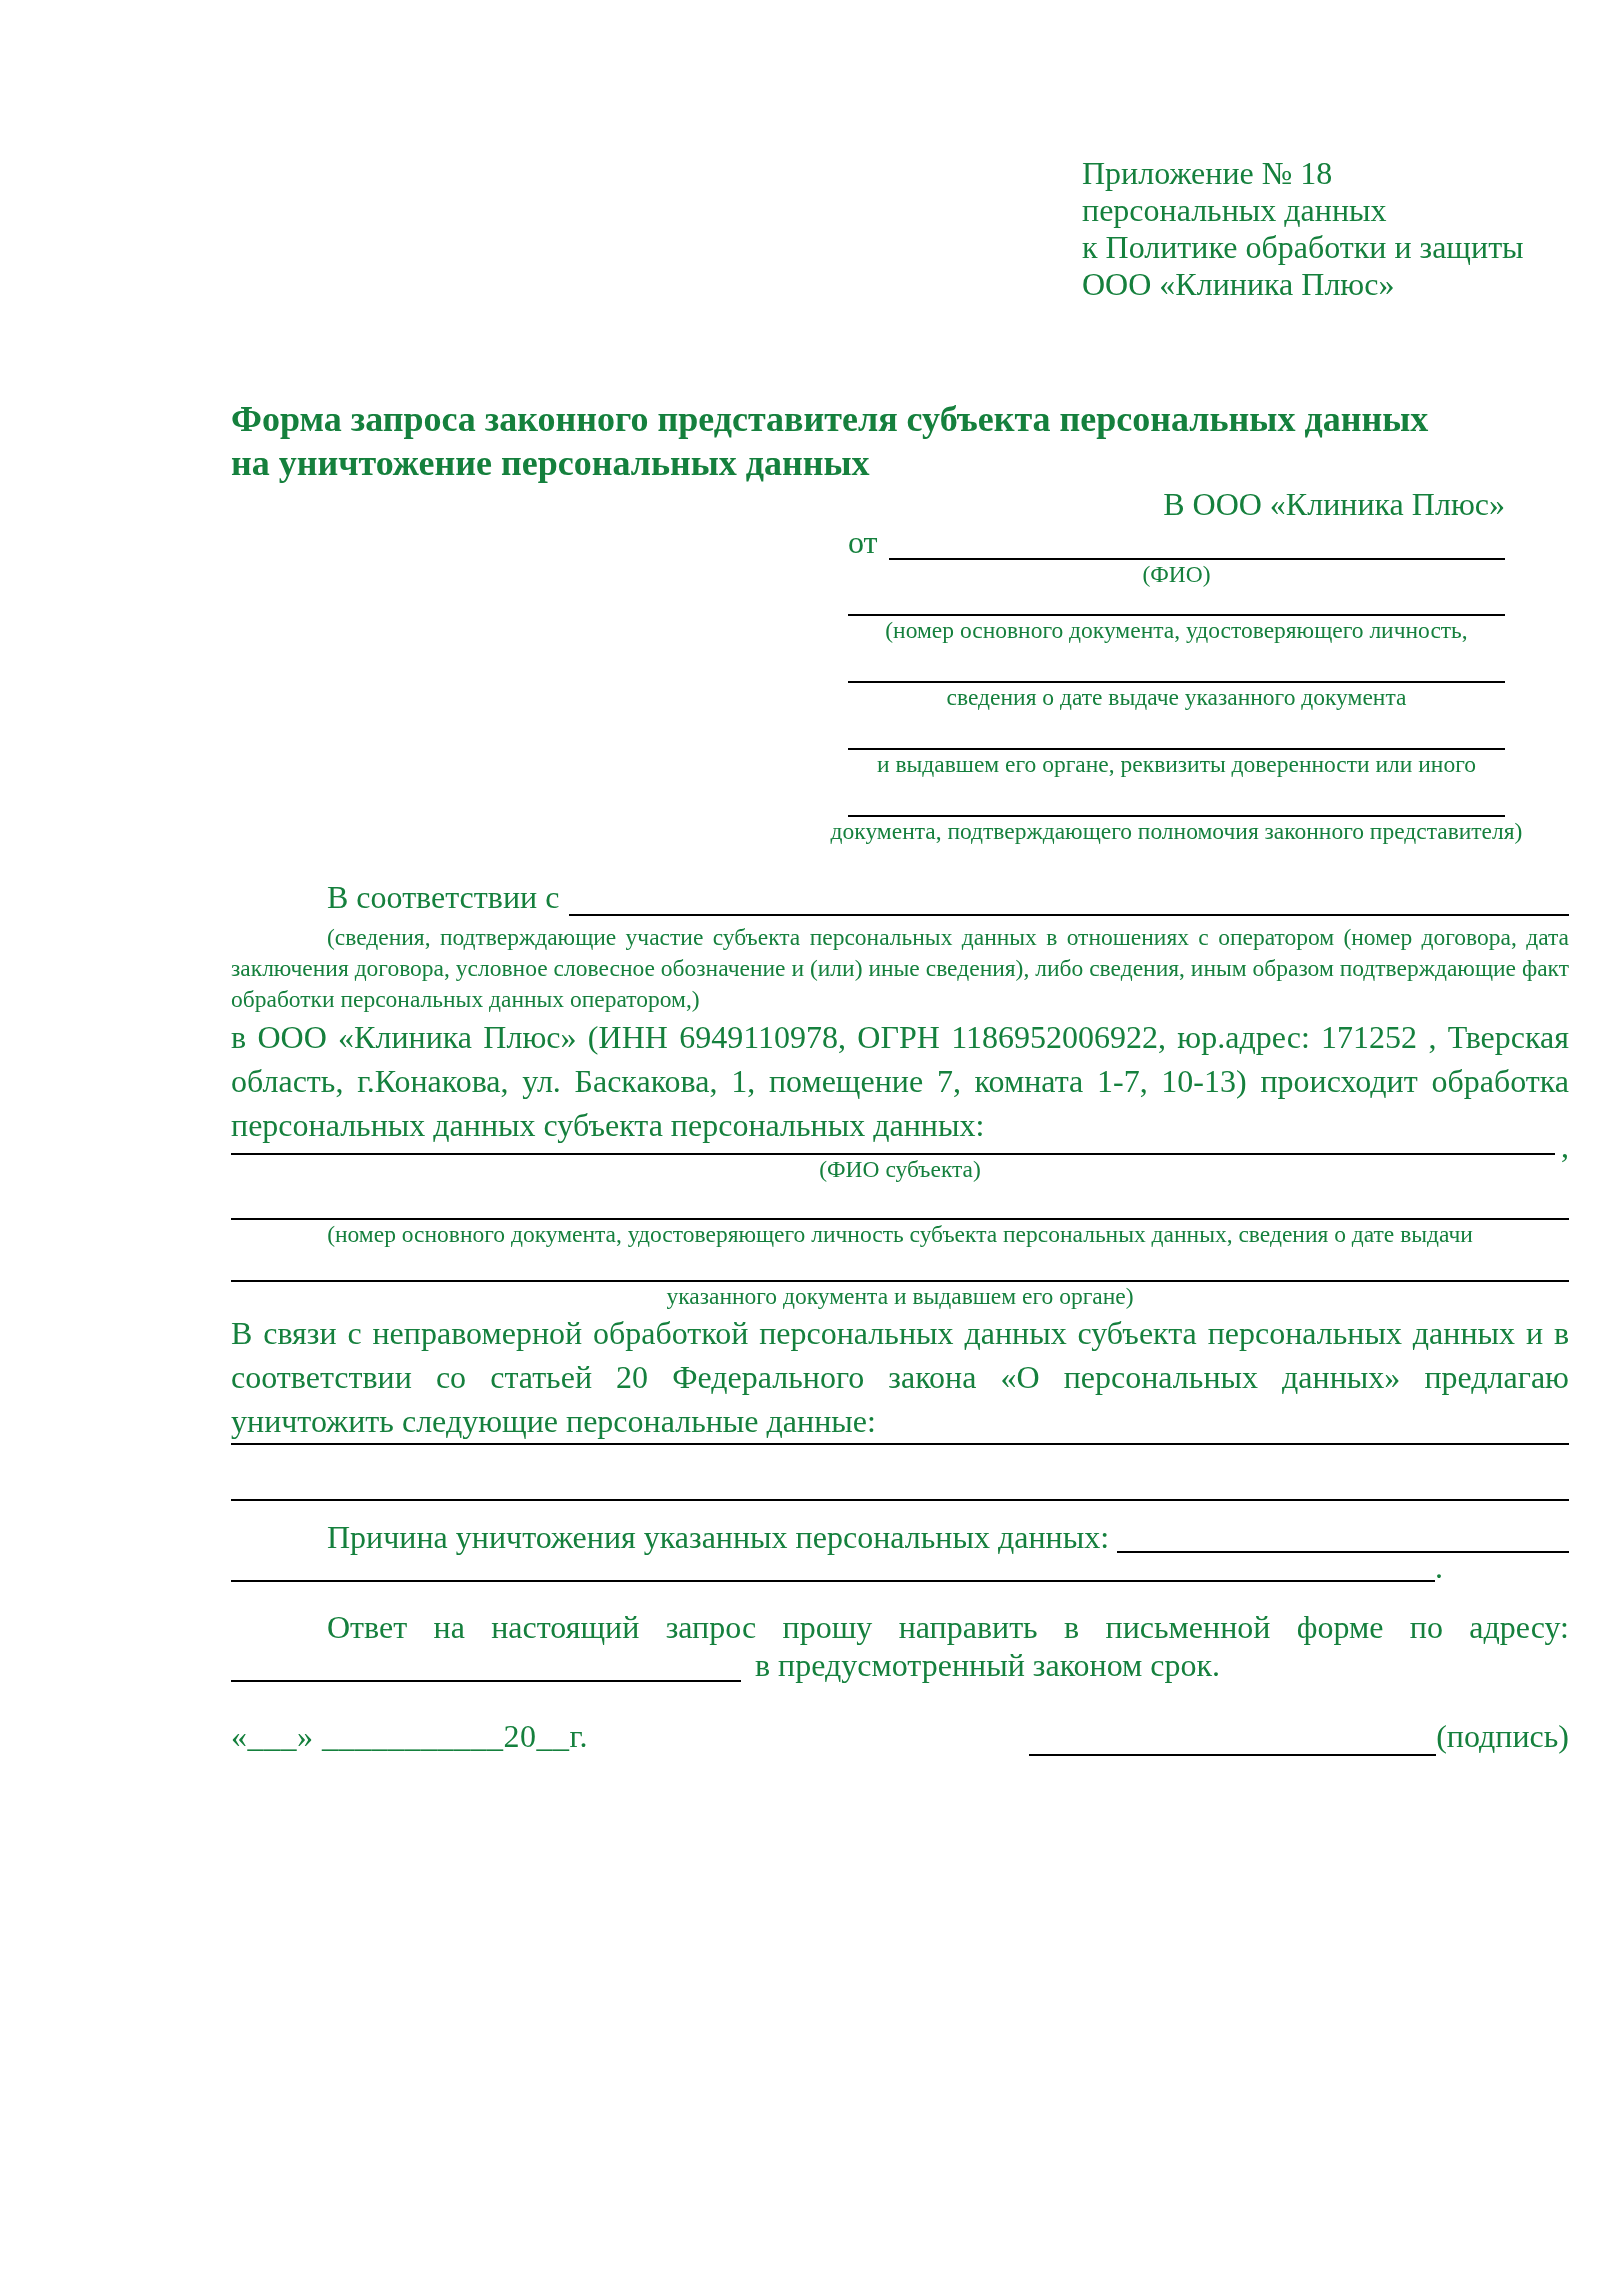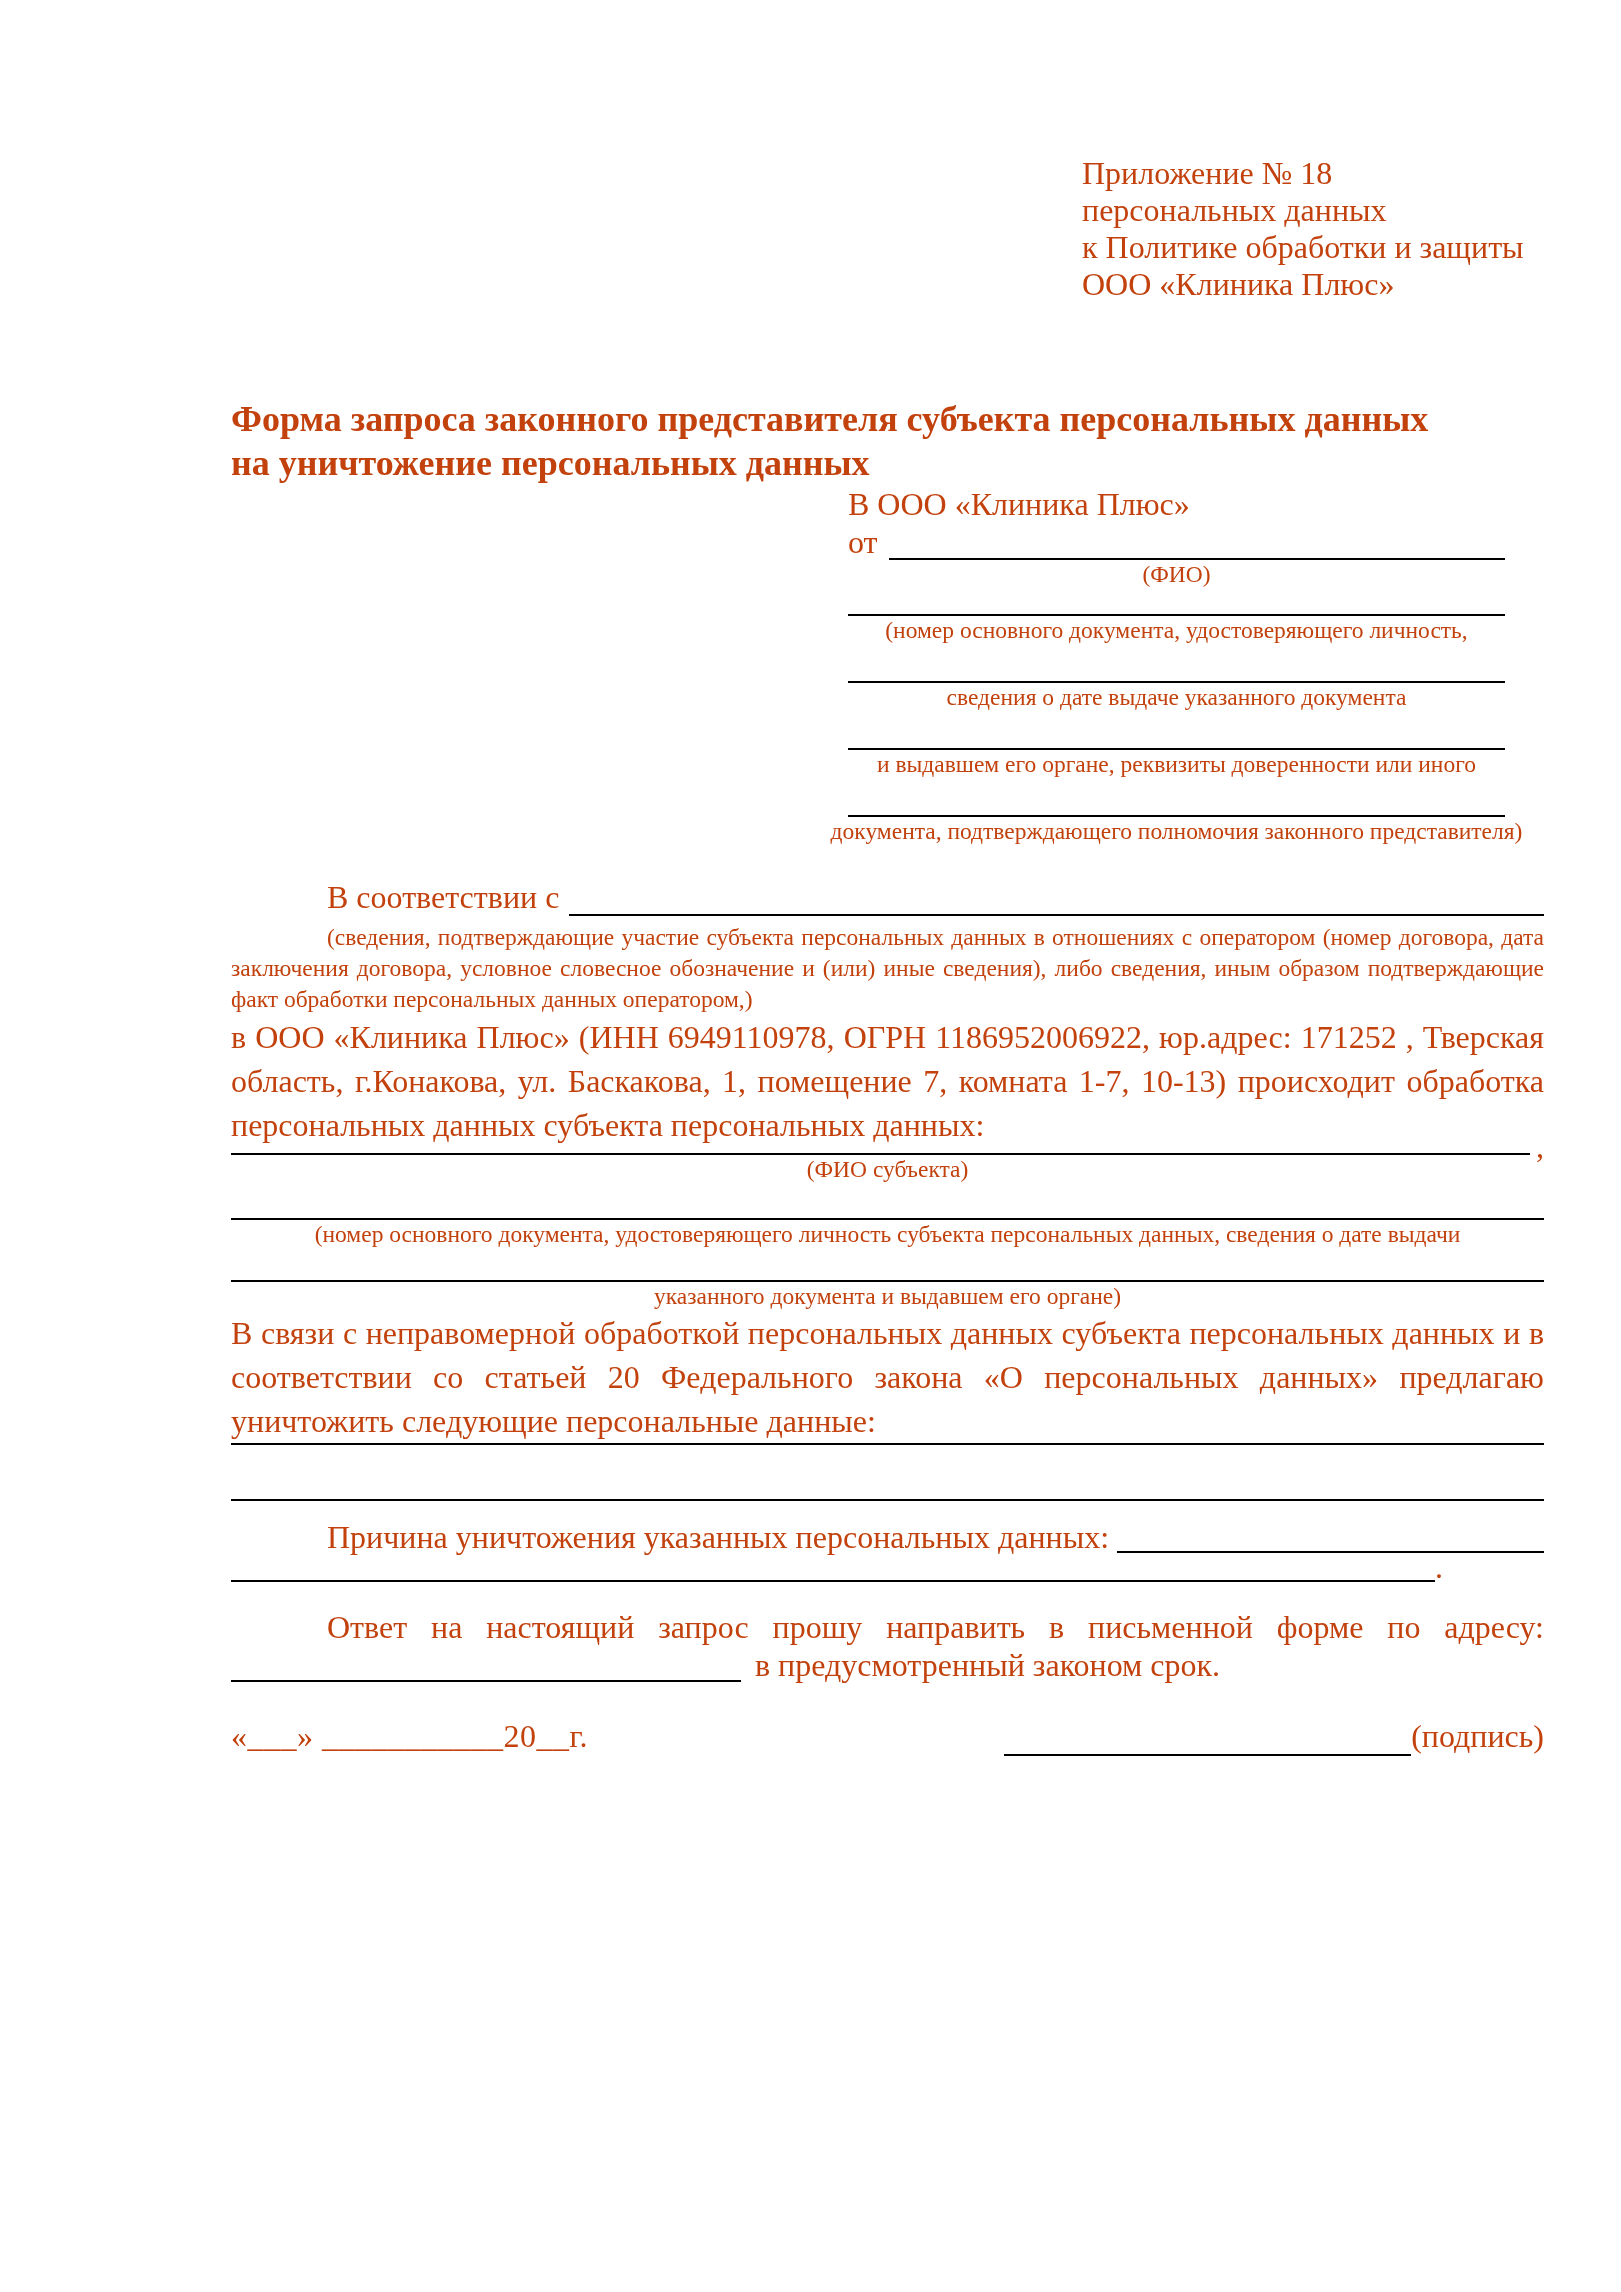--- a/index.html
+++ b/index.html
@@ -2,38 +2,38 @@
 <html><head>
 <meta charset="utf-8">
 <style>
   * { margin: 0; padding: 0; box-sizing: border-box; }
   html, body { background: #ffffff; }
   .page {
     position: relative;
     width: 1621px;
     height: 2293px;
     background: #ffffff;
-    color: #c2410c;
+    color: #15803d;
     font-family: "Liberation Serif", "DejaVu Serif", serif;
     font-size: 32px;
     padding-left: 231px;
-    padding-right: 77px;
+    padding-right: 52px;
     overflow: hidden;
   }
   .appendix {
     margin: 155px 0 0 851px;
     line-height: 37px;
   }
   .title {
     margin-top: 94px;
     font-size: 36px;
     font-weight: 700;
     line-height: 44px;
   }
-  .addr { margin-left: 617px; width: 657px; }
+  .addr { margin-left: 617px; width: 657px; text-align: right; }
   .addr-to { line-height: 39px; }
   .from-row { display: flex; height: 36px; align-items: flex-end; }
   .from-row .from-label { line-height: 36px; margin-right: 11.8px; }
   .fill { flex: 1; border-bottom: 2.9px solid #000; height: 100%; }
   .cap {
     display: flex; justify-content: center;
     height: 29px; font-size: 23.5px; line-height: 29px;
   }
   .cap span { white-space: nowrap; }
   .u  { height: 38px; border-bottom: 2.9px solid #000; }

